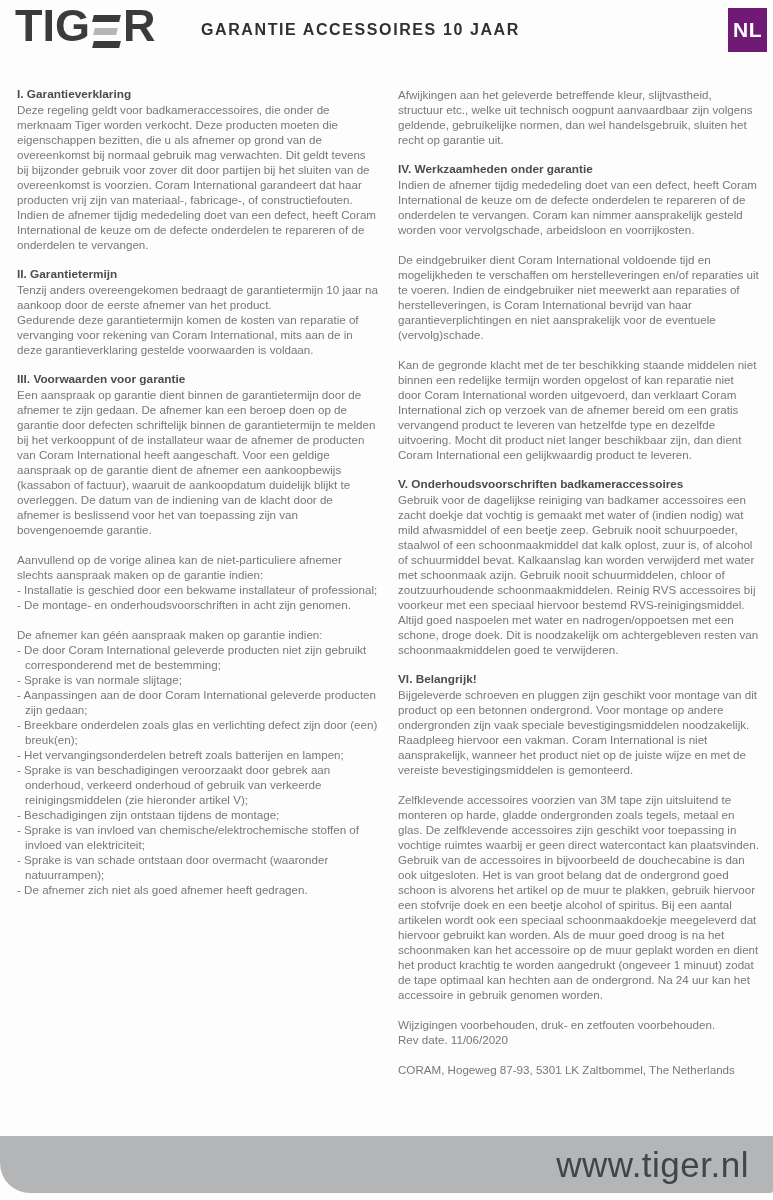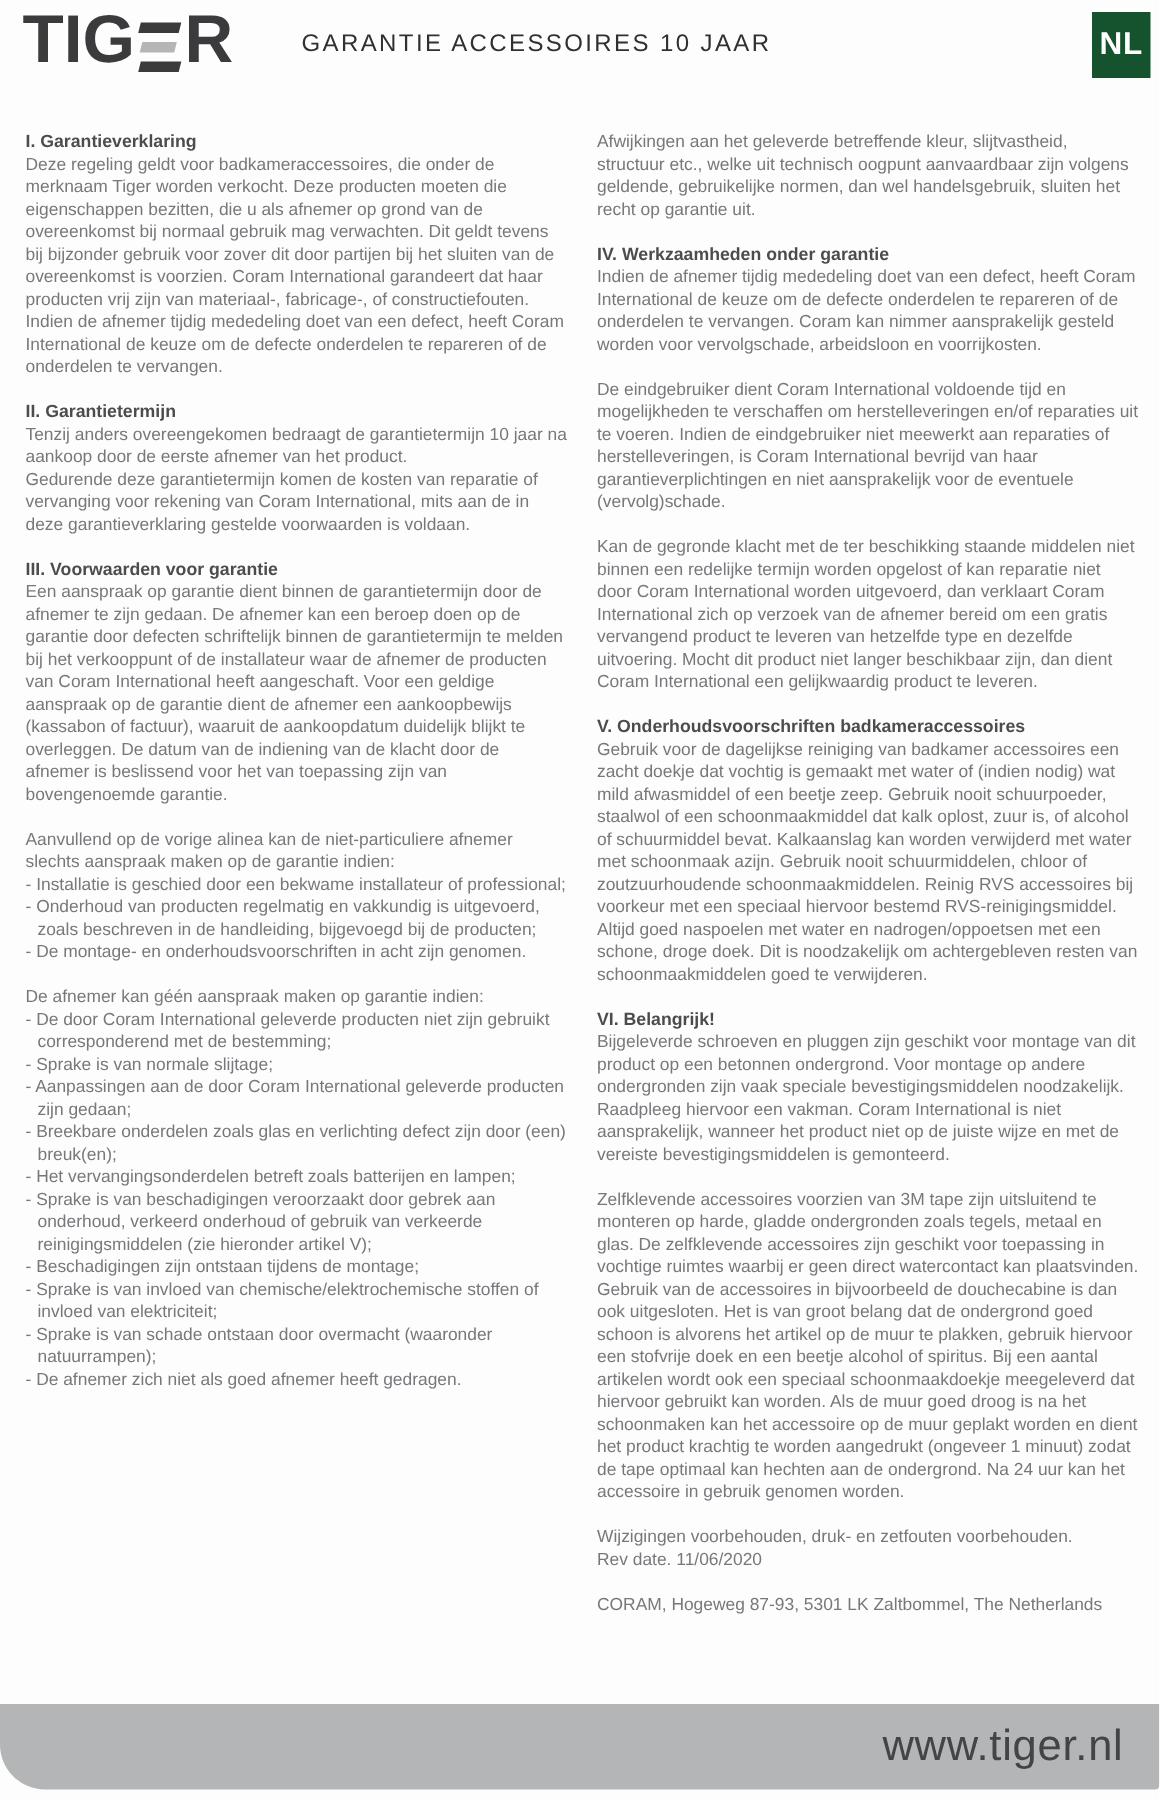--- a/index.html
+++ b/index.html
@@ -11,44 +11,44 @@
   
   .logo { position:absolute; top:4px; left:15px; display:flex; align-items:flex-end;
           font-weight:800; font-size:45px; line-height:44px; letter-spacing:0px; color:#3b3b3d; }
   .logo-txt { display:inline-block; }
   .logo-e { display:inline-block; position:relative; width:27px; height:33px; margin:9px 3px 0 3px; }
   .logo-e .bar { position:absolute; left:0; width:27px; height:7px; background:#3b3b3d; transform:skewX(-14deg); }
   .logo-e .bar.b1 { top:0; }
   .logo-e .bar.b2 { top:13px; width:23px; left:1px; background:#b4b5b7; }
   .logo-e .bar.b3 { top:26px; }
 
-  .doc-title { position:absolute; left:201px; top:21px; font-size:16px; font-weight:normal;
+  .doc-title { position:absolute; left:201px; top:21px; font-size:16px; font-weight:bold;
                letter-spacing:1.6px; color:#2f3032; white-space:nowrap; }
 
   .lang-badge { position:absolute; top:8px; right:6px; width:39px; height:44px;
-                background:#14532d; color:#ffffff; font-weight:bold; font-size:21px;
+                background:#701a75; color:#ffffff; font-weight:bold; font-size:21px;
                 display:flex; align-items:center; justify-content:center; letter-spacing:0.5px; }
 
   
   .columns { position:absolute; top:87px; left:17px; right:14px; display:flex; gap:20px; }
   .col { flex:1; font-size:11.6px; line-height:15px; color:#77787b; }
 
   .sec-heading { margin:0; font-size:11.8px; line-height:15px; font-weight:bold; color:#4b4c4e; }
   .para { margin:0; }
   .gap { height:15px; }
   .dash-list { margin:0; padding:0; list-style:none; }
   .dash-list li { padding-left:8px; text-indent:-8px; }
   .dash-list li::before { content:"- "; }
 
   
   .footer-bar { position:absolute; left:0; right:0; top:1136px; height:57px;
                 background:#b3b5b7; border-bottom-left-radius:30px; border-bottom-right-radius:3px;
                 display:flex; align-items:center; justify-content:flex-end;
                 padding-right:24px; box-sizing:border-box; }
-  .footer-url { font-size:29px; color:#434446; letter-spacing:0.5px; }
+  .footer-url { font-size:35px; color:#434446; letter-spacing:0.5px; }
 </style>
 </head>
 <body>
 
 <div class="page">
 
   <div class="logo">
     <span class="logo-txt">TIG</span>
       <span class="logo-e">
         <span class="bar b1"></span>
@@ -70,21 +70,20 @@
         <h3 class="sec-heading">II. Garantietermijn</h3>
         <p class="para">Tenzij anders overeengekomen bedraagt de garantietermijn 10 jaar na aankoop door de eerste afnemer van het product.</p>
         <p class="para">Gedurende deze garantietermijn komen de kosten van reparatie of vervanging voor rekening van Coram International, mits aan de in deze garantieverklaring gestelde voorwaarden is voldaan.</p>
         <div class="gap"></div>
         <h3 class="sec-heading">III. Voorwaarden voor garantie</h3>
         <p class="para">Een aanspraak op garantie dient binnen de garantietermijn door de afnemer te zijn gedaan. De afnemer kan een beroep doen op de garantie door defecten schriftelijk binnen de garantietermijn te melden bij het verkooppunt of de installateur waar de afnemer de producten van Coram International heeft aangeschaft. Voor een geldige aanspraak op de garantie dient de afnemer een aankoopbewijs (kassabon of factuur), waaruit de aankoopdatum duidelijk blijkt te overleggen. De datum van de indiening van de klacht door de afnemer is beslissend voor het van toepassing zijn van bovengenoemde garantie.</p>
         <div class="gap"></div>
         <p class="para">Aanvullend op de vorige alinea kan de niet-particuliere afnemer slechts aanspraak maken op de garantie indien:</p>
         <ul class="dash-list">
           <li>Installatie is geschied door een bekwame installateur of professional;</li>
-          <li>Onderhoud van producten regelmatig en vakkundig is uitgevoerd, zoals beschreven in de handleiding, bijgevoegd bij de producten;</li>
           <li>De montage- en onderhoudsvoorschriften in acht zijn genomen.</li>
         </ul>
         <div class="gap"></div>
         <p class="para">De afnemer kan géén aanspraak maken op garantie indien:</p>
         <ul class="dash-list">
           <li>De door Coram International geleverde producten niet zijn gebruikt corresponderend met de bestemming;</li>
           <li>Sprake is van normale slijtage;</li>
           <li>Aanpassingen aan de door Coram International geleverde producten zijn gedaan;</li>
           <li>Breekbare onderdelen zoals glas en verlichting defect zijn door (een) breuk(en);</li>
           <li>Het vervangingsonderdelen betreft zoals batterijen en lampen;</li>

